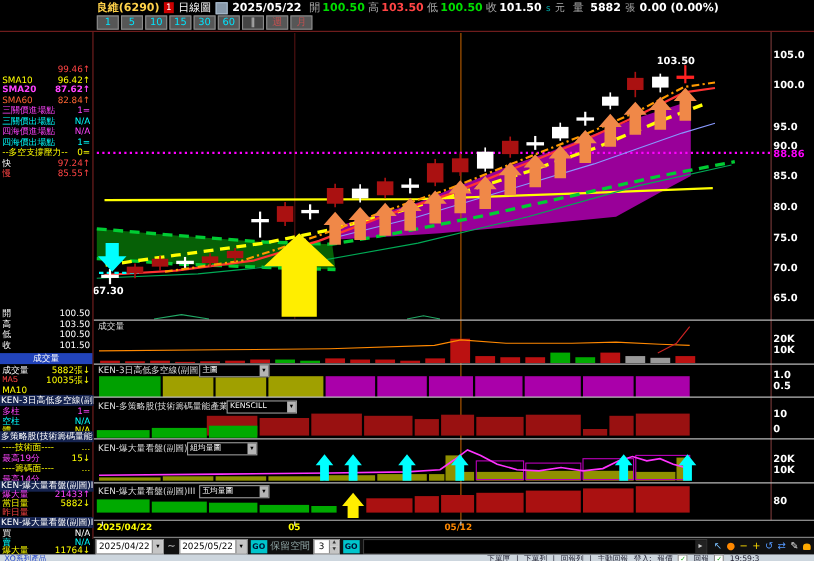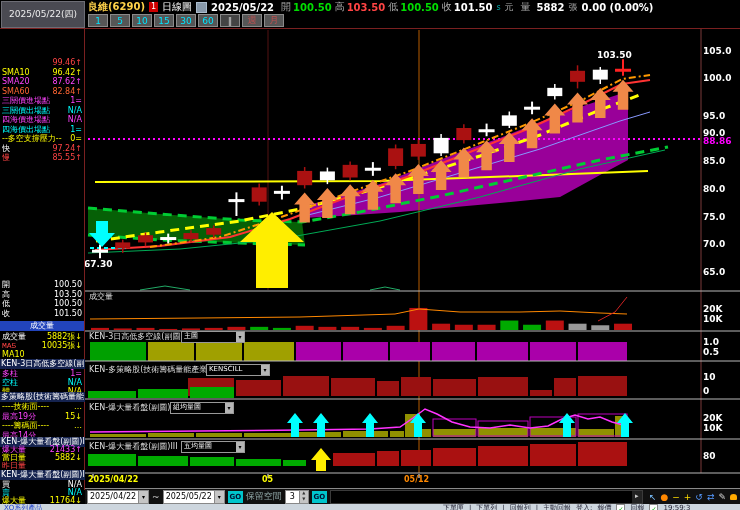--- a/index.html
+++ b/index.html
@@ -260,21 +260,20 @@
       <line x1="85" x2="740" y1="361" y2="361" stroke="#b9b9b9"></line>
       <line x1="85" x2="740" y1="399" y2="399" stroke="#b9b9b9"></line>
       <line x1="85" x2="740" y1="439" y2="439" stroke="#b9b9b9"></line>
       <line x1="85" x2="740" y1="473" y2="473" stroke="#b9b9b9"></line>
       <line x1="93" x2="93" y1="474" y2="478" stroke="#ffffff"></line>
       <line x1="268" x2="268" y1="474" y2="478" stroke="#ffffff"></line>
       <line x1="419" x2="419" y1="474" y2="478" stroke="#ffffff"></line>
     </svg>
 
   <div class="topbar">
-    <div class="datecell">2025/05/22(四)</div>
     <div class="title-row">
       <span class="stock">良維(6290)</span>
       <span class="badge">1</span>
       <span>日線圖</span>
       <span class="cal-icon"></span>
       <span class="d8">2025/05/22</span>
       <span style="display:flex;align-items:center;">
           <span class="flbl">開</span>
           <span class="fval" style="color: rgb(0, 221, 0);">100.50</span>
           <span class="flbl">高</span>
@@ -306,21 +305,21 @@
 
   <div class="sidebar">
       <div class="sb-row" style="top: 30px;">
         <span style="color: rgb(255, 68, 68); margin-top: 28px;">SMA5</span>
         <span style="color: rgb(255, 68, 68);">99.46↑</span>
       </div>
       <div class="sb-row" style="top: 39.5px;">
         <span style="color: rgb(255, 255, 0);">SMA10</span>
         <span style="color: rgb(255, 255, 0);">96.42↑</span>
       </div>
-      <div class="sb-row" style="top: 49px;">
+      <div class="sb-row" style="top: 49px; font-weight: bold;">
         <span style="color: rgb(255, 68, 255);">SMA20</span>
         <span style="color: rgb(255, 68, 255);">87.62↑</span>
       </div>
       <div class="sb-row" style="top: 58.5px;">
         <span style="color: rgb(255, 102, 51);">SMA60</span>
         <span style="color: rgb(255, 102, 51);">82.84↑</span>
       </div>
       <div class="sb-row" style="top: 68px;">
         <span style="color: rgb(255, 68, 255);">三關價進場點</span>
         <span style="color: rgb(255, 68, 255);">1=</span>

